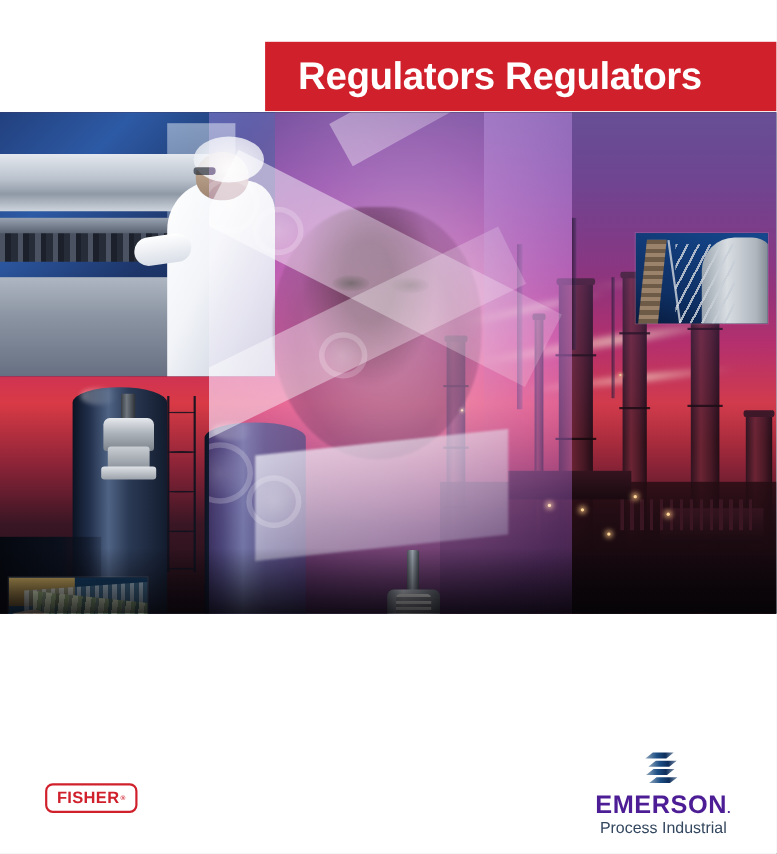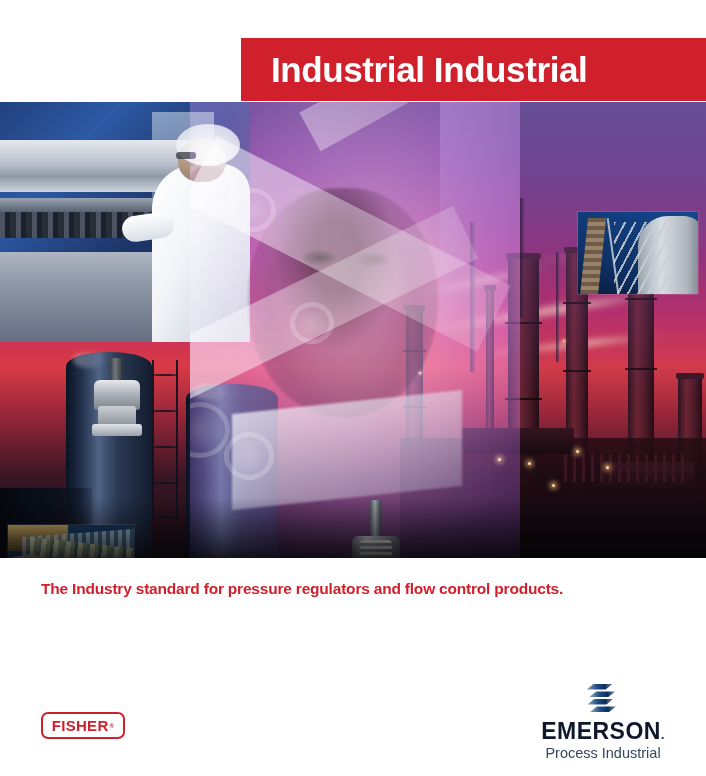--- a/index.html
+++ b/index.html
@@ -404,41 +404,41 @@
     left:528px; top:682px;
     width:150px; height:78px;
     text-align:center;
   }
   .emerson-mark {
     width:34px; height:34px;
     margin:0 auto 4px auto;
     display:block;
   }
   .emerson-name {
-    color:#0f172a;
+    color:#4c1d95;
     font-size:23px;
     font-weight:bold;
     letter-spacing:0.5px;
     line-height:1;
   }
   .emerson-name .dot { font-size:12px; }
   .emerson-sub {
     color:#33475f;
     font-size:14.5px;
     margin-top:3px;
     line-height:1;
   }
 </style>
 </head>
 <body>
 
 <div class="page">
 
   <div class="title-banner">
-    <div class="title-text">Industrial Industrial</div>
+    <div class="title-text">Regulators Regulators</div>
   </div>
 
   <div class="collage">
 
     <div class="sky"></div>
     <div class="cloud c1"></div>
     <div class="cloud c2"></div>
     <div class="cloud c3"></div>
     <div class="cloud c4"></div>
 
@@ -562,21 +562,20 @@
     <div class="reg-big">
       <div class="rb-stem"></div>
       <div class="rb-bonnet"></div>
       <div class="rb-spring"></div>
 
     </div>
 
     <div class="bottom-shade"></div>
   </div>
 
-  <div class="tagline">The Industry standard for pressure regulators and flow control products.</div>
 
   <div class="fisher-logo">
     <div class="fisher-inner">
       <span>FISHER</span>
       <span class="fisher-reg">®</span>
     </div>
   </div>
 
   <div class="emerson-logo">
     <svg class="emerson-mark" viewBox="0 0 100 100">

